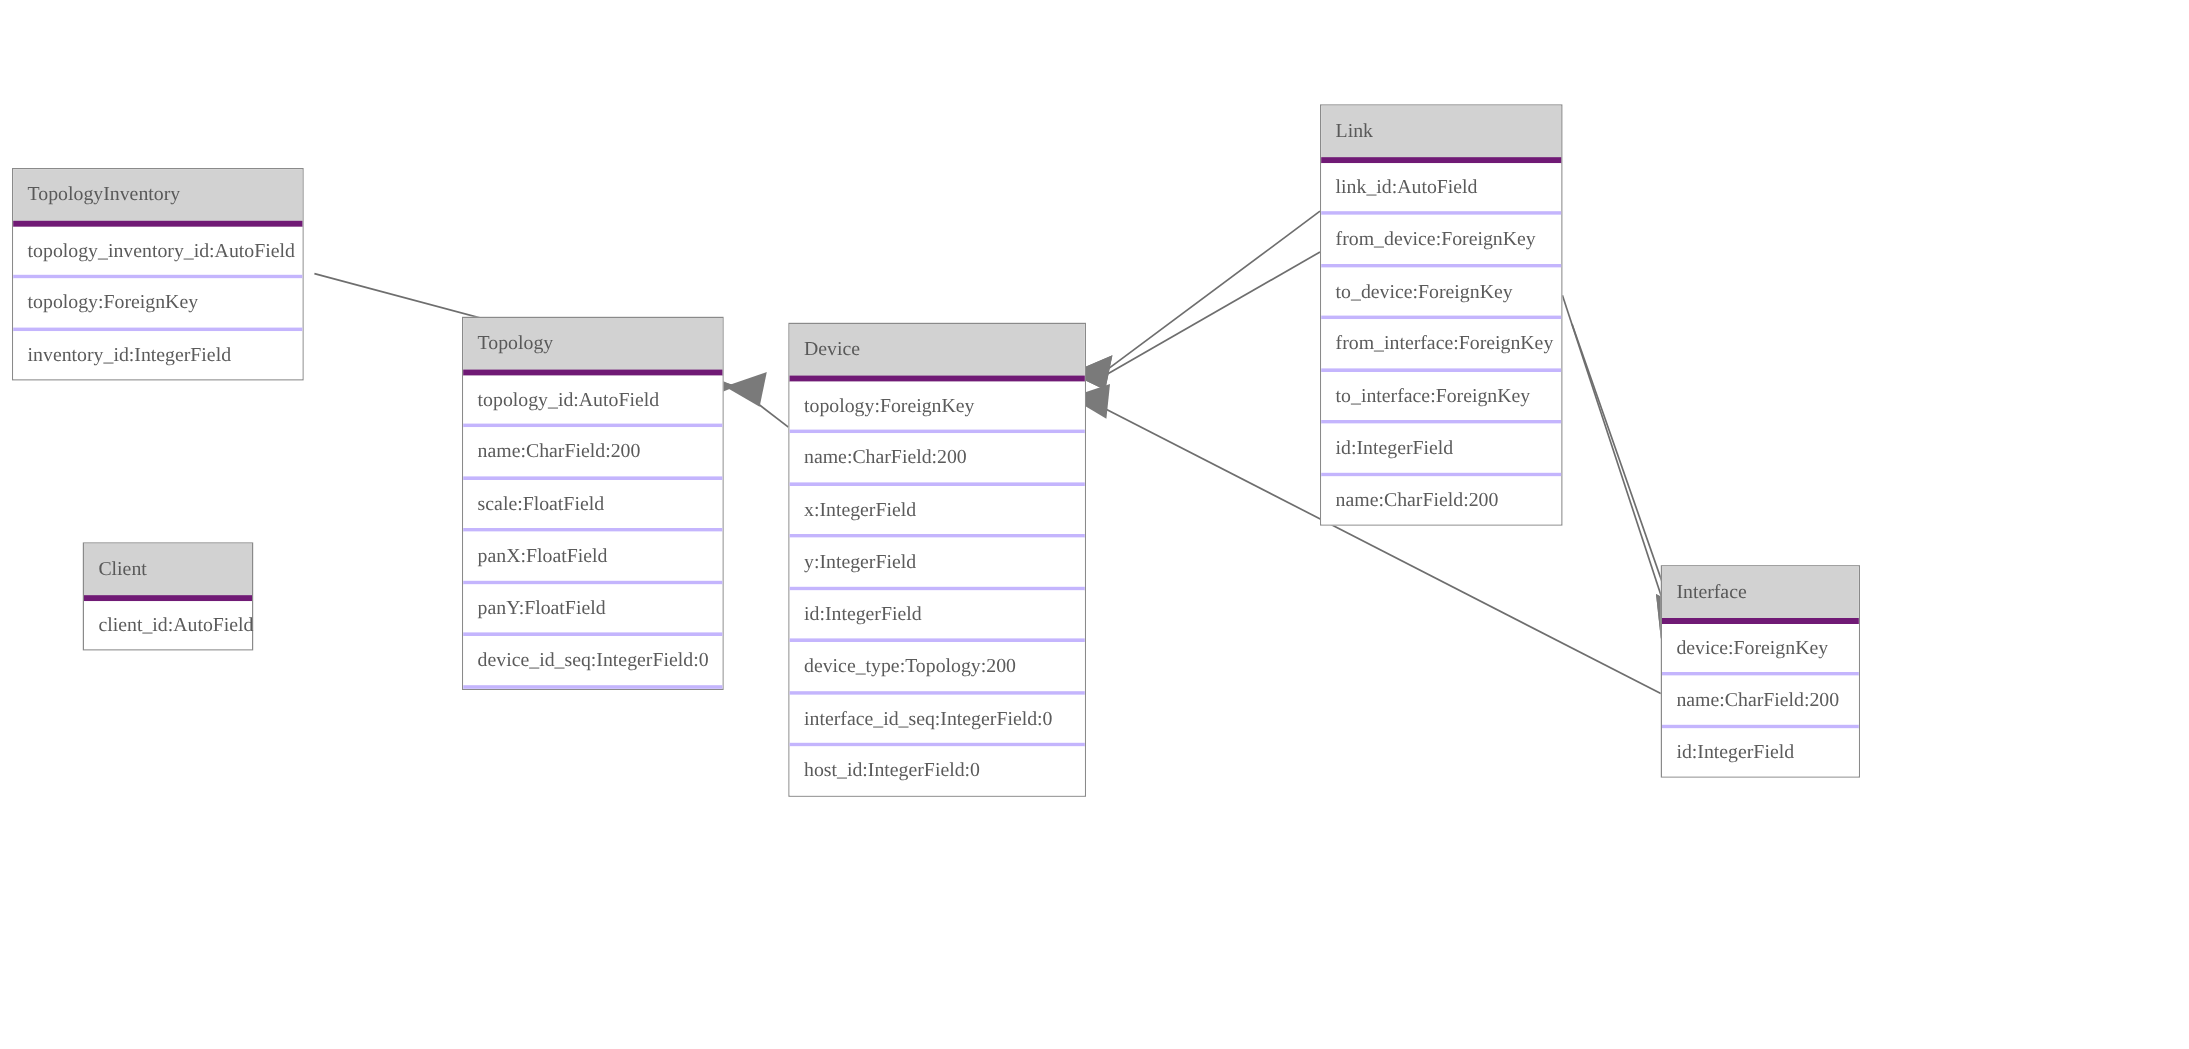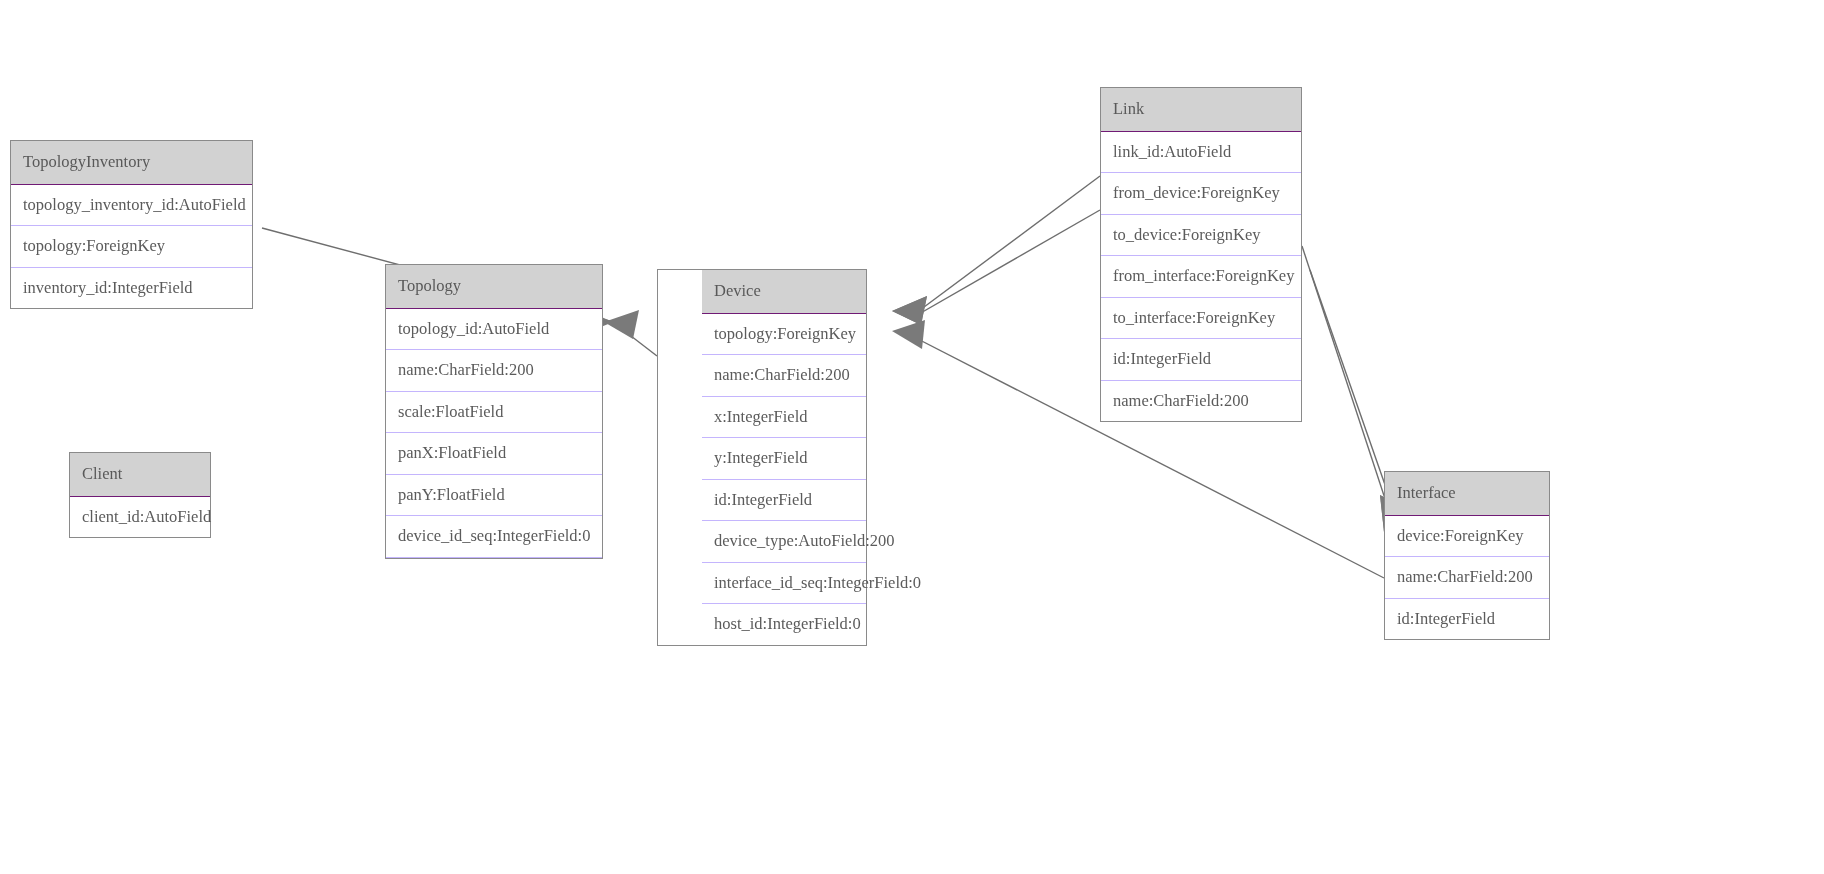--- a/index.html
+++ b/index.html
@@ -28,31 +28,31 @@
   .entity {
     position: absolute;
     box-sizing: border-box;
     background: #ffffff;
     border: 1px solid #8a8a8a;
     border-collapse: collapse;
   }
   .entity-header {
     box-sizing: border-box;
     background: #d2d2d2;
-    border-bottom: 1px solid #701a75;
+    border-bottom: 5px solid #701a75;
     color: #595959;
     font-size: 16.5px;
     line-height: 1;
     padding: 13px 0 13px 12px;
     white-space: nowrap;
   }
   .entity-row {
     box-sizing: border-box;
     background: #ffffff;
-    border-bottom: 1px solid #c4b5fd;
+    border-bottom: 3px solid #c4b5fd;
     color: #5b5b5b;
     font-size: 16.5px;
     line-height: 1;
     padding: 12px 0 12px 12px;
     white-space: nowrap;
   }
   .entity-row.last {
     border-bottom: none;
   }
 </style>
@@ -105,28 +105,28 @@
         <div class="entity-row">name:CharField:200</div>
         <div class="entity-row">scale:FloatField</div>
         <div class="entity-row">panX:FloatField</div>
         <div class="entity-row">panY:FloatField</div>
         <div class="entity-row">device_id_seq:IntegerField:0</div>
       </div>
       <div class="entity" style="left: 69px; top: 452px; width: 142px;">
         <div class="entity-header">Client</div>
         <div class="entity-row last">client_id:AutoField</div>
       </div>
-      <div class="entity" style="left: 657px; top: 269px; width: 210px; padding-left: 44px;">
+      <div class="entity" style="left: 657px; top: 269px; width: 248px;">
         <div class="entity-header">Device</div>
         <div class="entity-row">topology:ForeignKey</div>
         <div class="entity-row">name:CharField:200</div>
         <div class="entity-row">x:IntegerField</div>
         <div class="entity-row">y:IntegerField</div>
         <div class="entity-row">id:IntegerField</div>
-        <div class="entity-row">device_type:AutoField:200</div>
+        <div class="entity-row">device_type:Topology:200</div>
         <div class="entity-row">interface_id_seq:IntegerField:0</div>
         <div class="entity-row last">host_id:IntegerField:0</div>
       </div>
       <div class="entity" style="left: 1100px; top: 87px; width: 202px;">
         <div class="entity-header">Link</div>
         <div class="entity-row">link_id:AutoField</div>
         <div class="entity-row">from_device:ForeignKey</div>
         <div class="entity-row">to_device:ForeignKey</div>
         <div class="entity-row">from_interface:ForeignKey</div>
         <div class="entity-row">to_interface:ForeignKey</div>

